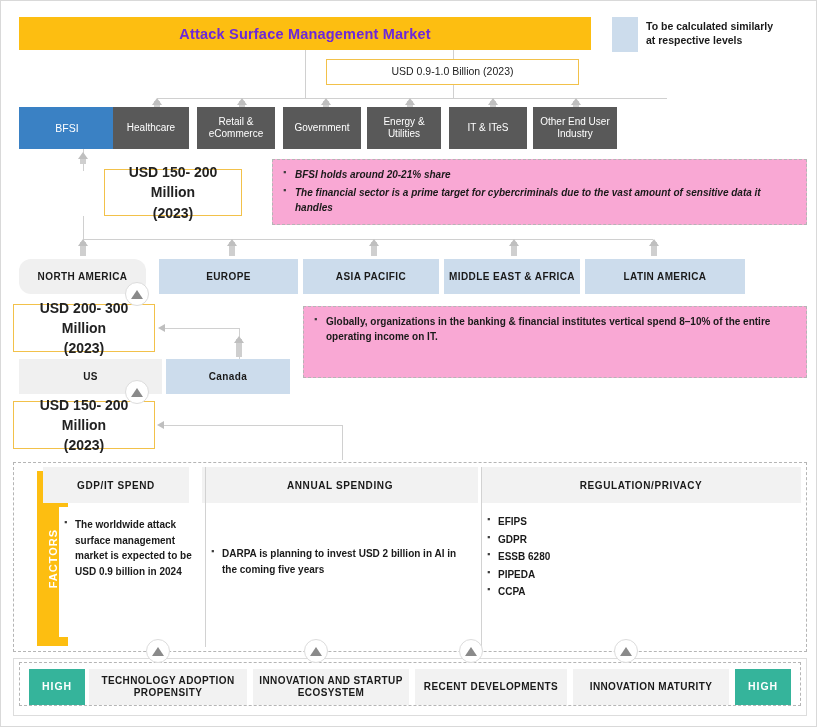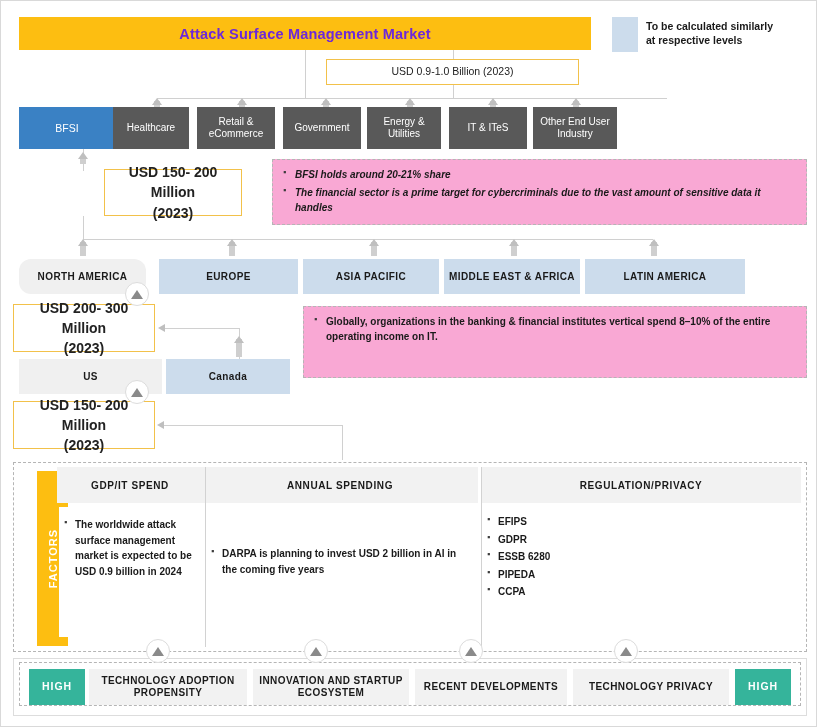--- a/index.html
+++ b/index.html
@@ -276,21 +276,21 @@
   <div class="abs ln-h" style="left:163px; top:424px; width:178px;"></div>
   <div class="abs ln-v" style="left:341px; top:424px; height:35px;"></div>
   <div class="abs leftarrow" style="left:156px; top:420px;"></div>
 
   <div class="abs factors-outer" style="left:12px; top:461px; width:794px; height:190px;"></div>
 
   <div class="abs factors-label" style="left:36px; top:470px; width:31px; height:175px;">
     <span>FACTORS</span>
   </div>
 
-  <div class="abs fcol-head" style="left:56px; top:466px; width:146px; height:36px;">GDP/IT SPEND</div>
+  <div class="abs fcol-head" style="left:42px; top:466px; width:146px; height:36px;">GDP/IT SPEND</div>
   <div class="abs fcol-head" style="left:201px; top:466px; width:276px; height:36px;">ANNUAL SPENDING</div>
   <div class="abs fcol-head" style="left:480px; top:466px; width:320px; height:36px;">REGULATION/PRIVACY</div>
 
   <div class="abs vsep" style="left:204px; top:466px; width:1px; height:180px;"></div>
   <div class="abs vsep" style="left:480px; top:466px; width:1px; height:180px;"></div>
 
   <div class="abs fcol-body" style="left:58px; top:506px; width:146px; height:130px;">
     <ul>
       <li>The worldwide attack surface management market is expected to be USD 0.9 billion in 2024</li>
     </ul>
@@ -325,16 +325,16 @@
       <i></i>
     </div>
 
   <div class="abs drivers-outer" style="left:12px; top:657px; width:794px; height:58px;"></div>
   <div class="abs drivers-inner" style="left:18px; top:661px; width:782px; height:44px;"></div>
 
   <div class="abs drv-box high" style="left:28px; top:668px; width:56px; height:36px;">HIGH</div>
   <div class="abs drv-box" style="left:88px; top:668px; width:158px; height:36px;">TECHNOLOGY ADOPTION PROPENSITY</div>
   <div class="abs drv-box" style="left:252px; top:668px; width:156px; height:36px;">INNOVATION AND STARTUP ECOSYSTEM</div>
   <div class="abs drv-box" style="left:414px; top:668px; width:152px; height:36px;">RECENT DEVELOPMENTS</div>
-  <div class="abs drv-box" style="left:572px; top:668px; width:156px; height:36px;">TECHNOLOGY PRIVACY</div>
+  <div class="abs drv-box" style="left:572px; top:668px; width:156px; height:36px;">INNOVATION MATURITY</div>
   <div class="abs drv-box high" style="left:734px; top:668px; width:56px; height:36px;">HIGH</div>
 
 </div>
 
 </body></html>

